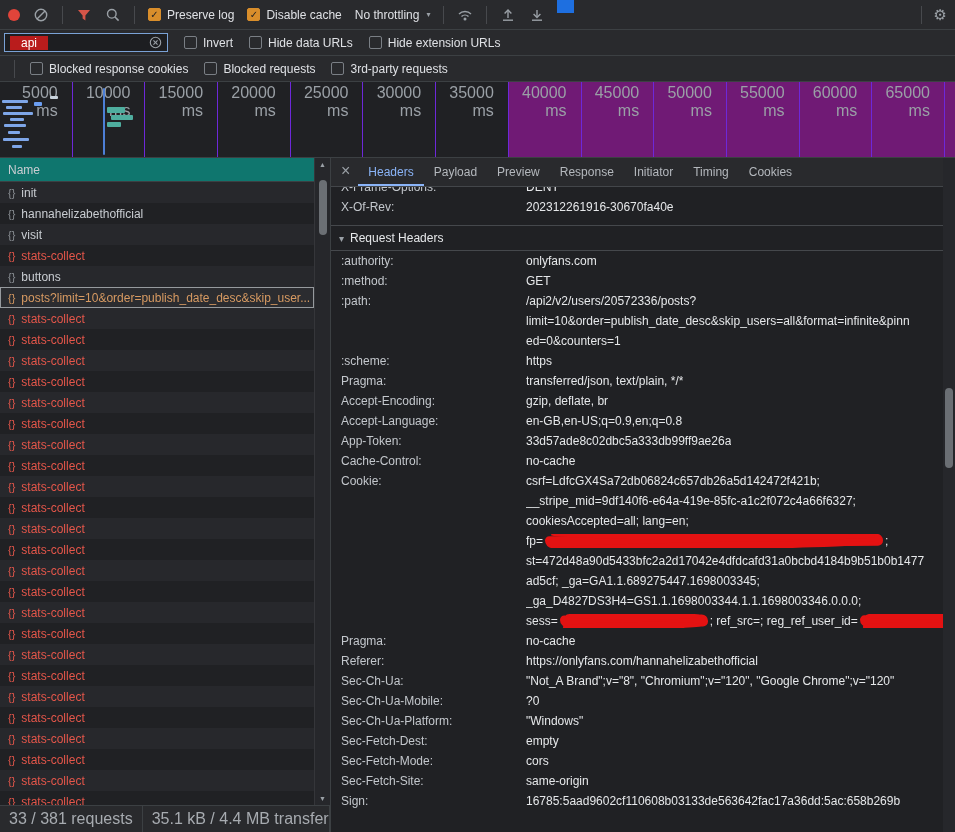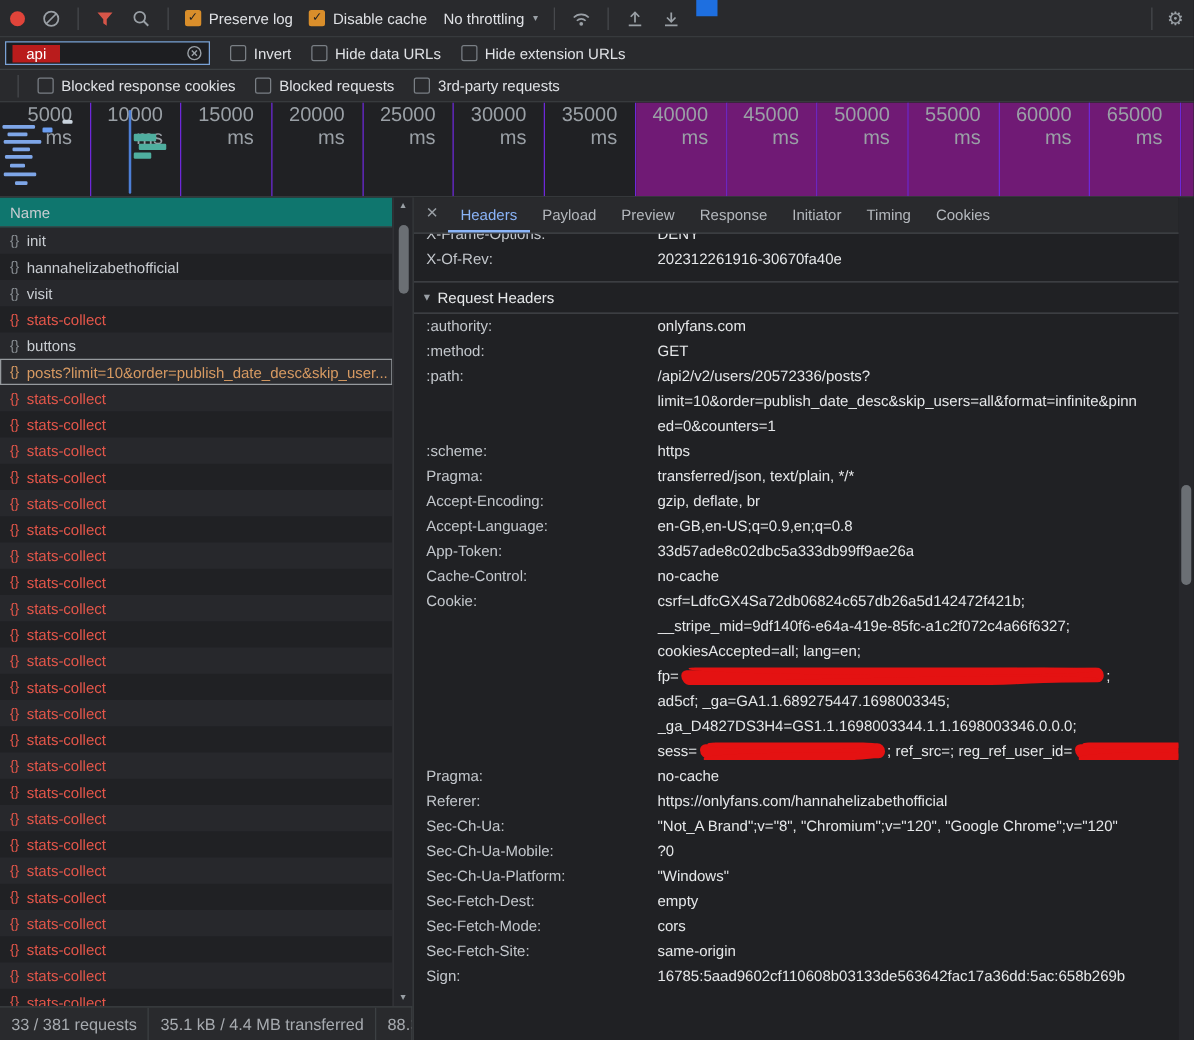--- a/index.html
+++ b/index.html
@@ -84,21 +84,21 @@
     background:#26272b; border-left:1px solid #35363a;}
   .scroll-arrow{ position:absolute; left:0; width:100%; text-align:center;
     font-size:7px; color:#9aa0a6;}
   .lthumb{ position:absolute; left:4px; top:22px; width:8px; height:55px;
     border-radius:4px; background:#6b6f74;}
 
   .statusbar{ position:absolute; left:0; bottom:0; width:330px; height:27px;
     background:#292a2d; border-top:1px solid #3c4043; border-right:1px solid #3c4043;
     display:flex; align-items:stretch; overflow:hidden;}
   .stat{ padding:0 9px; border-right:1px solid #3c4043; display:flex; align-items:center;
-    color:#a7abb0; font-size:13px; white-space:nowrap;}
+    color:#a7abb0; font-size:16px; white-space:nowrap;}
 
   
   .right-pane{ position:absolute; left:330px; top:158px; right:12px; bottom:0;
     border-left:1px solid #3c4043; background:#202124;}
   .dtabs{ height:29px; background:#292a2d; border-bottom:1px solid #43464a;
     display:flex; align-items:stretch; padding-left:8px;}
   .dclose{ align-self:center; font-size:16px; color:#9aa0a6; padding:0 8px 2px 2px;}
   .dtab{ display:flex; align-items:center; padding:0 10px; color:#b4b8bd; flex:none;}
   .dtab.active{ color:#8ab4f8; box-shadow:inset 0 -2px 0 #8ab4f8;}
   .dcontent{ position:absolute; top:29px; left:0; right:0; bottom:0; overflow:hidden;}
@@ -494,20 +494,24 @@
       <span class="hname"></span>
       <span class="hval">
         <span>fp=</span>
         <span class="scribble" style="width:338px;"></span>
         <span>;</span>
       </span>
     </div>
 
     <div>
 
+    <div class="hrow">
+          <span class="hname"></span>
+          <span class="hval">st=472d48a90d5433bfc2a2d17042e4dfdcafd31a0bcbd4184b9b51b0b1477</span>
+        </div>
         <div class="hrow">
           <span class="hname"></span>
           <span class="hval">ad5cf; _ga=GA1.1.689275447.1698003345;</span>
         </div>
         <div class="hrow">
           <span class="hname"></span>
           <span class="hval">_ga_D4827DS3H4=GS1.1.1698003344.1.1.1698003346.0.0.0;</span>
         </div>
       </div>
 

